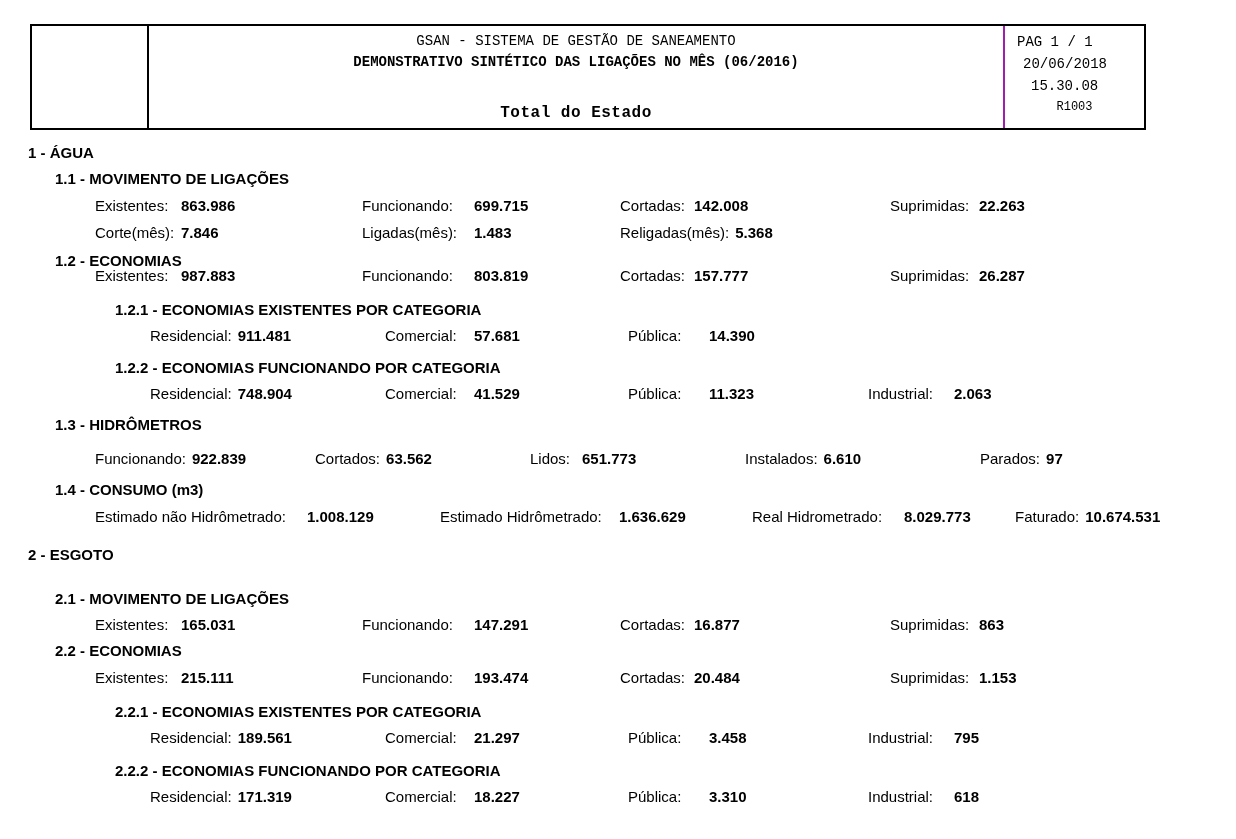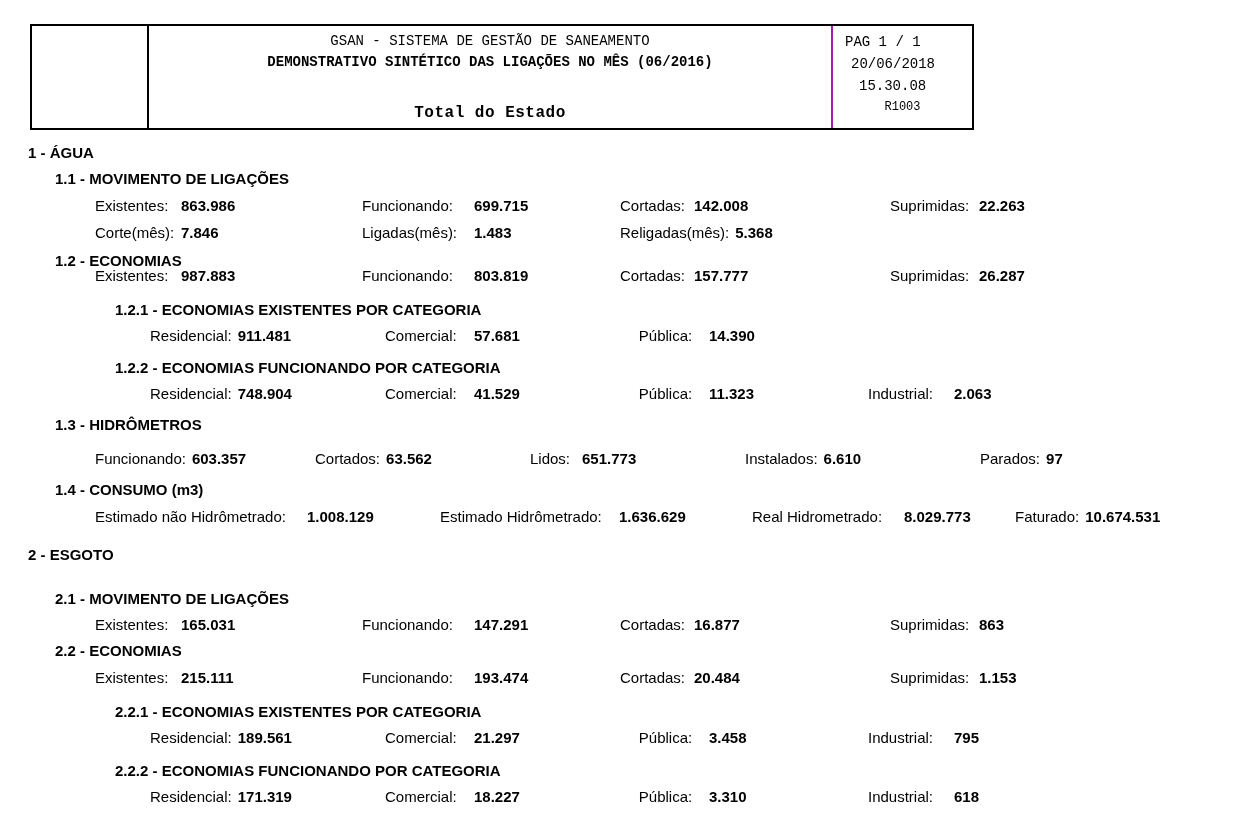--- a/index.html
+++ b/index.html
@@ -3,21 +3,21 @@
 <meta charset="utf-8">
 <style>
   * { box-sizing: border-box; }
   html,body { margin:0; padding:0; background:#fff; }
   .page {
     position:relative; width:1236px; height:839px; background:#ffffff;
     font-family:"Liberation Sans", sans-serif; color:#000; overflow:hidden;
   }
   
   .header-box {
-    position:absolute; left:30px; top:24px; width:944px; height:106px;
+    position:absolute; left:30px; top:24px; width:1116px; height:106px;
     border:2px solid #000; display:flex;
     font-family:"Liberation Mono","DejaVu Sans Mono",monospace;
   }
   .logo-cell { width:117px; border-right:2px solid #000; }
   .main-cell { flex:1; position:relative; text-align:center; padding-top:5px; }
   .hdr-line1 { font-size:14px; line-height:21px; white-space:pre; }
   .hdr-line2 { font-size:14px; line-height:21px; font-weight:bold; white-space:pre; }
   .hdr-subtitle {
     position:absolute; bottom:6px; left:0; right:0;
     font-size:16px; font-weight:bold; letter-spacing:0.5px;
@@ -39,21 +39,21 @@
   
   .r-std { padding-left:95px; grid-template-columns:267px 258px 270px 1fr; }
   .r-std .cell:nth-child(1) .lbl { min-width:86px; }
   .r-std .cell:nth-child(2) .lbl { min-width:112px; }
   .r-std .cell:nth-child(3) .lbl { min-width:74px; }
   .r-std .cell:nth-child(4) .lbl { min-width:89px; }
   
   .r-cat { padding-left:150px; grid-template-columns:235px 243px 240px 1fr; }
   .r-cat .cell:nth-child(1) .lbl { min-width:86px; }
   .r-cat .cell:nth-child(2) .lbl { min-width:89px; }
-  .r-cat .cell:nth-child(3) .lbl { min-width:81px;text-align:center; }
+  .r-cat .cell:nth-child(3) .lbl { min-width:81px; }
   .r-cat .cell:nth-child(4) .lbl { min-width:86px; }
   
   .r-hid { padding-left:95px; grid-template-columns:220px 215px 215px 235px 1fr; }
   .r-hid .cell:nth-child(1) .lbl { min-width:89px; }
   .r-hid .cell:nth-child(2) .lbl { min-width:64px; }
   .r-hid .cell:nth-child(3) .lbl { min-width:52px; }
   .r-hid .cell:nth-child(4) .lbl { min-width:76px; }
   .r-hid .cell:nth-child(5) .lbl { min-width:58px; }
   
   .r-cons { padding-left:95px; grid-template-columns:345px 312px 263px 1fr; }
@@ -117,21 +117,21 @@
     <div class="sub2" style="margin-bottom:11px">1.2.2 - ECONOMIAS FUNCIONANDO POR CATEGORIA</div>
     <div class="row r-cat" style="margin-bottom:16px">
       <div class="cell"><span class="lbl">Residencial:</span><span class="val">748.904</span></div>
       <div class="cell"><span class="lbl">Comercial:</span><span class="val">41.529</span></div>
       <div class="cell"><span class="lbl">Pública:</span><span class="val">11.323</span></div>
       <div class="cell"><span class="lbl">Industrial:</span><span class="val">2.063</span></div>
     </div>
 
     <div class="sub1" style="margin-bottom:19px">1.3 - HIDRÔMETROS</div>
     <div class="row r-hid" style="margin-bottom:16px">
-      <div class="cell"><span class="lbl">Funcionando:</span><span class="val">603.357</span></div>
+      <div class="cell"><span class="lbl">Funcionando:</span><span class="val">922.839</span></div>
       <div class="cell"><span class="lbl">Cortados:</span><span class="val">63.562</span></div>
       <div class="cell"><span class="lbl">Lidos:</span><span class="val">651.773</span></div>
       <div class="cell"><span class="lbl">Instalados:</span><span class="val">6.610</span></div>
       <div class="cell"><span class="lbl">Parados:</span><span class="val">97</span></div>
     </div>
 
     <div class="sub1" style="margin-bottom:12px">1.4 - CONSUMO (m3)</div>
     <div class="row r-cons" style="margin-bottom:23px">
       <div class="cell"><span class="lbl">Estimado não Hidrômetrado:</span><span class="val">1.008.129</span></div>
       <div class="cell"><span class="lbl">Estimado Hidrômetrado:</span><span class="val">1.636.629</span></div>

